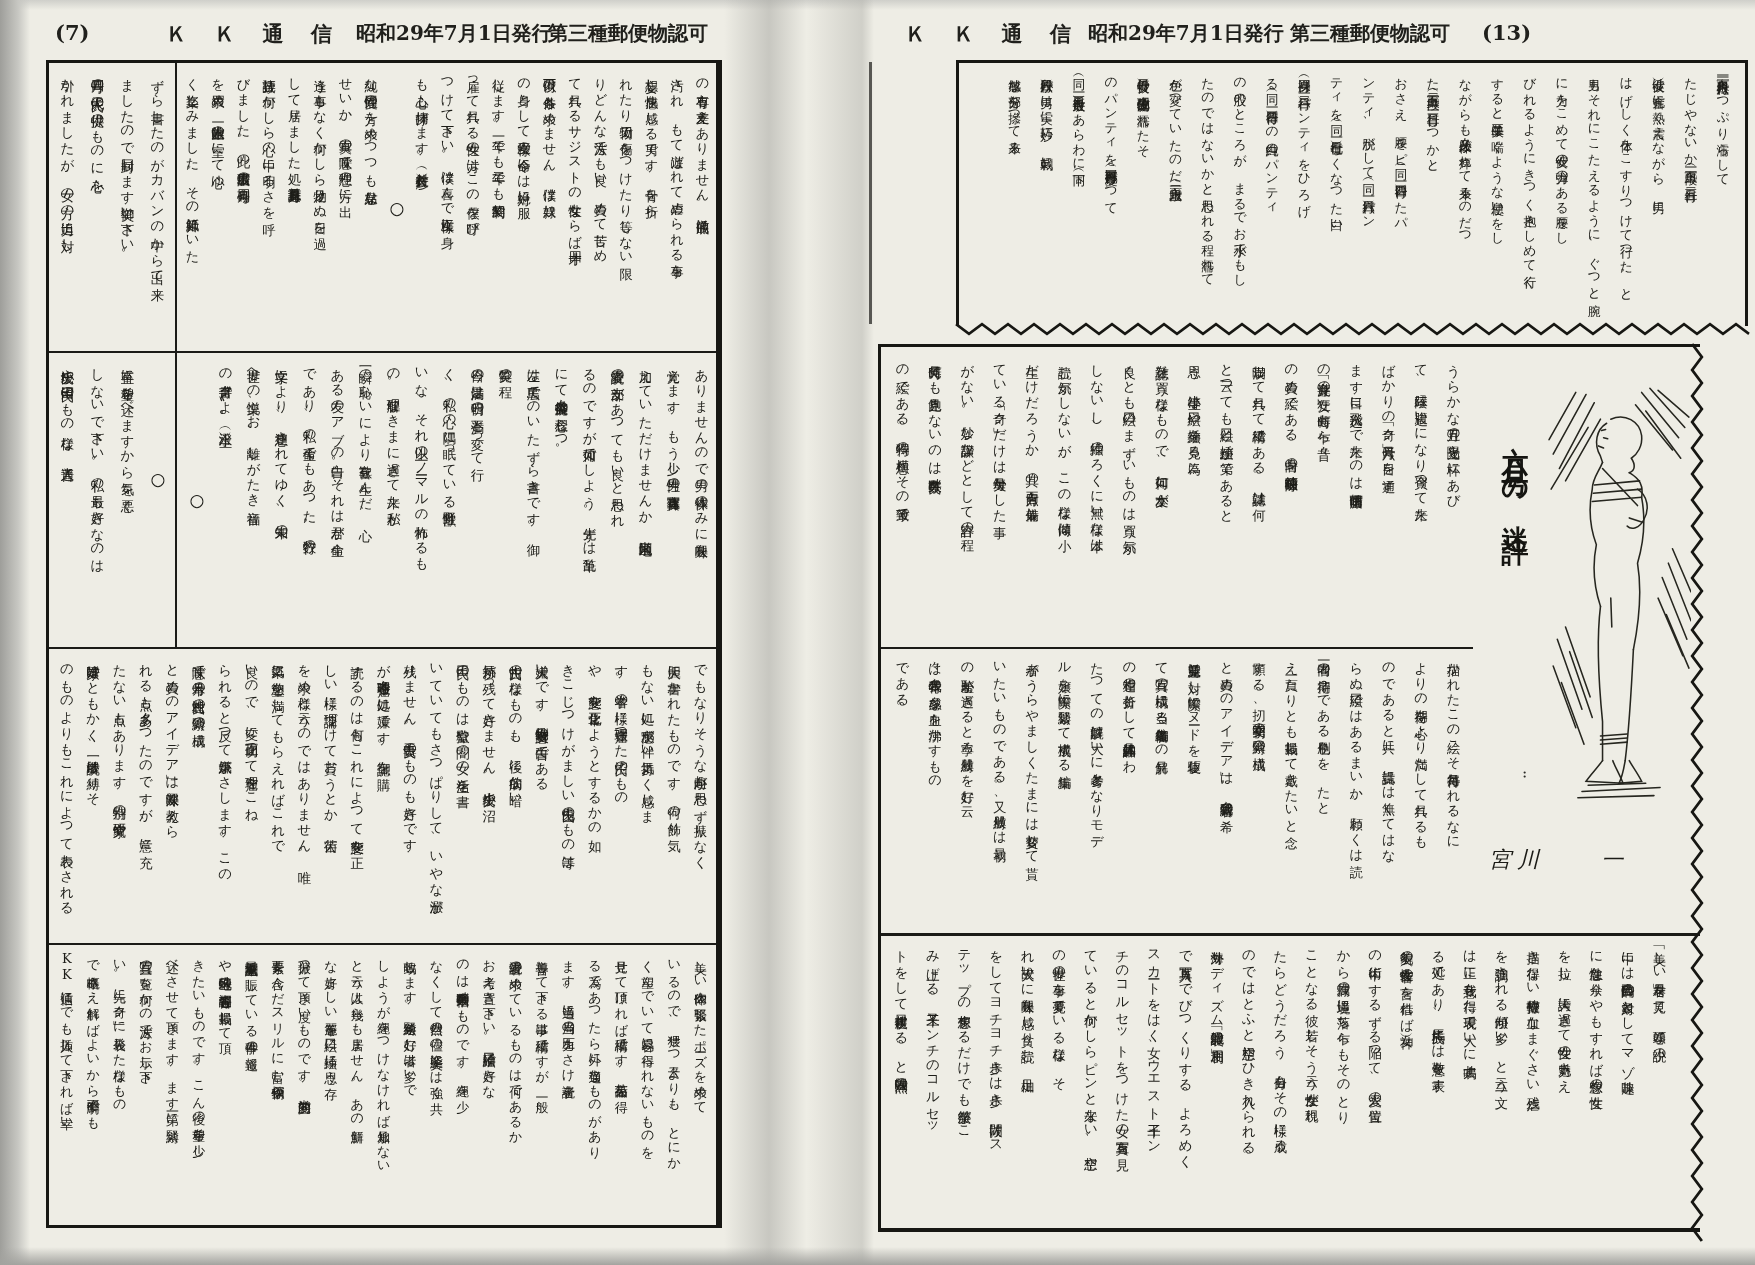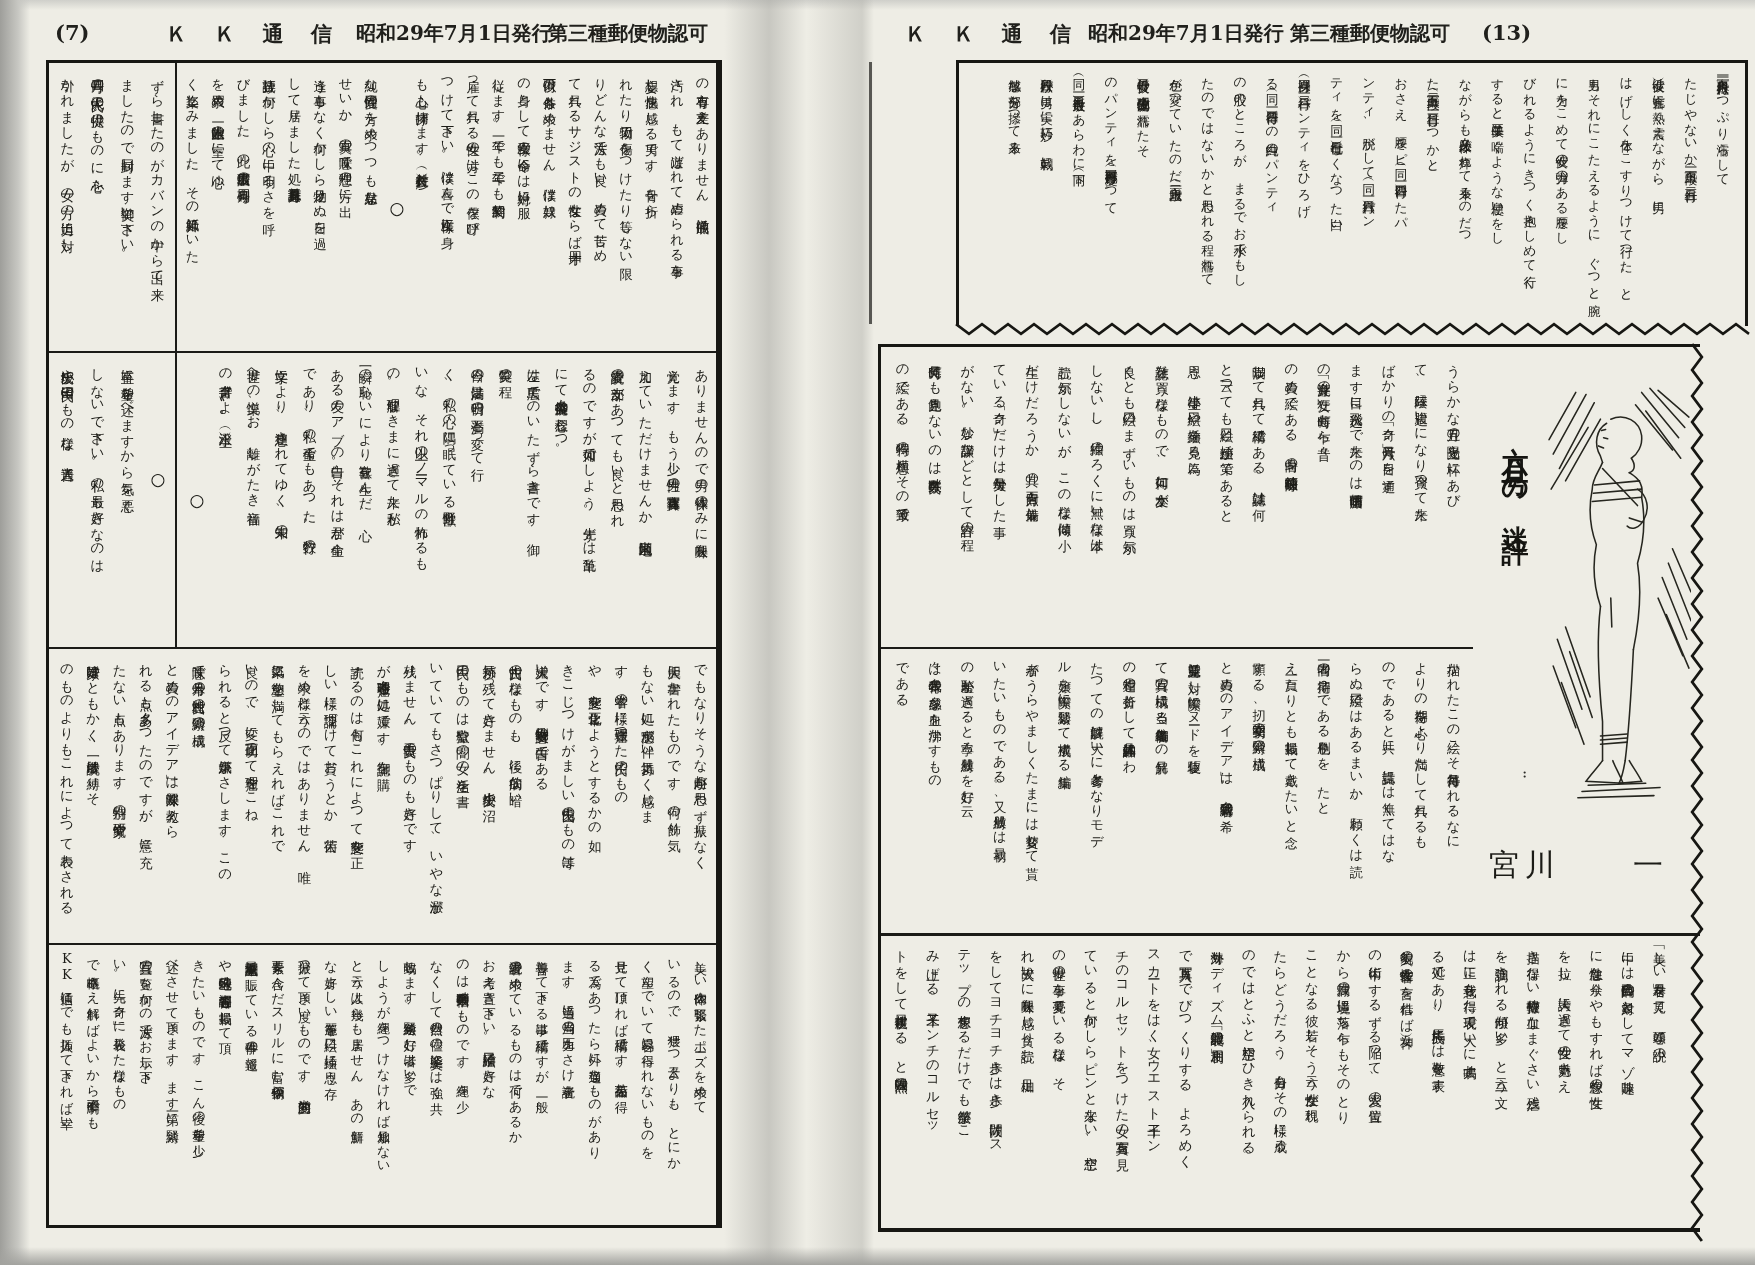--- a/index.html
+++ b/index.html
@@ -27,21 +27,21 @@
   .vline{position:absolute;width:2px;background:#1b1b17;}
 
   .band{position:absolute;writing-mode:vertical-rl;text-orientation:upright;overflow:hidden;}
   .tcol{white-space:nowrap;line-height:var(--cw,26px);font-size:var(--fs,13.5px);letter-spacing:.5px;color:#1d1d18;}
   .tcol.sig{text-align:end;}
   .tcol.circ{text-align:center;font-size:17px;}
 
   .art-title{position:absolute;writing-mode:vertical-rl;text-orientation:upright;
      font-size:27px;font-weight:bold;letter-spacing:12px;color:#151511;}
   .art-dots{position:absolute;writing-mode:vertical-rl;font-size:13px;letter-spacing:4px;color:#2a2a25;}
-  .art-author{position:absolute;font-size:30px;letter-spacing:6px;color:#1b1b16;white-space:nowrap;}
+  .art-author{position:absolute;font-size:22px;letter-spacing:6px;color:#1b1b16;white-space:nowrap;font-style:italic;}
 
   svg.zigzag{position:absolute;overflow:visible;}
   svg.illo{position:absolute;}
 </style>
 </head>
 <body>
 
 <div class="screen">
   <div class="edge-top"></div>
 

